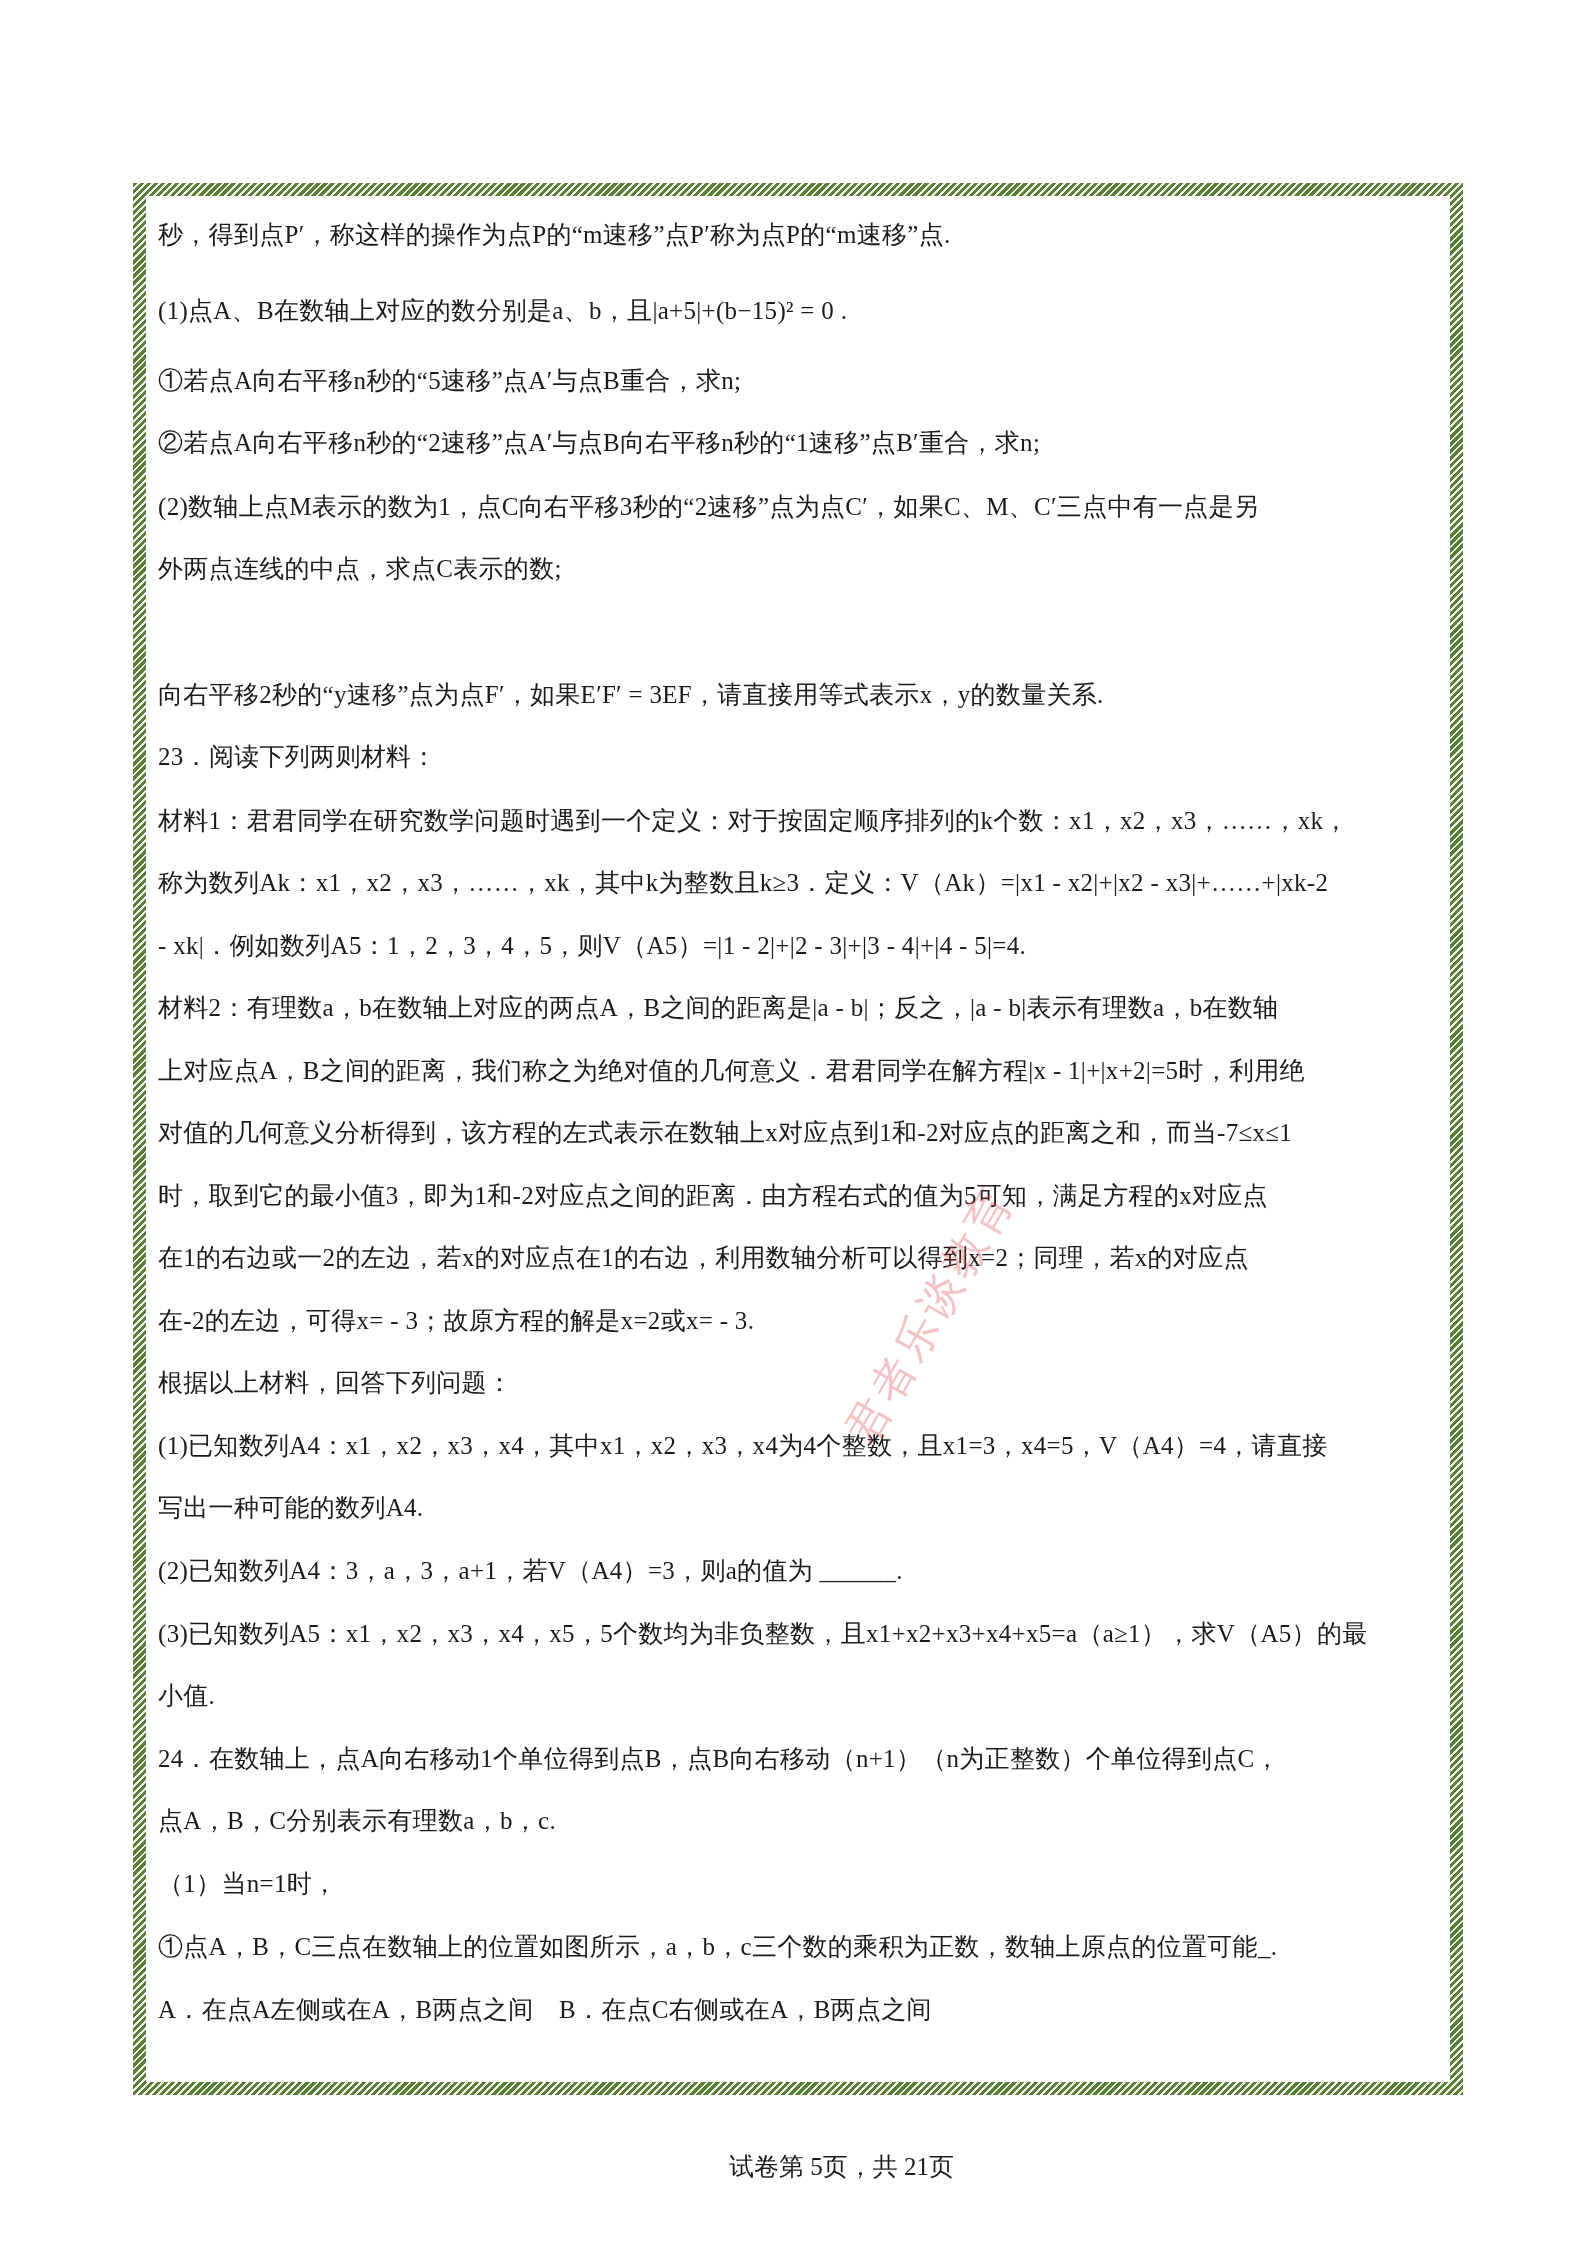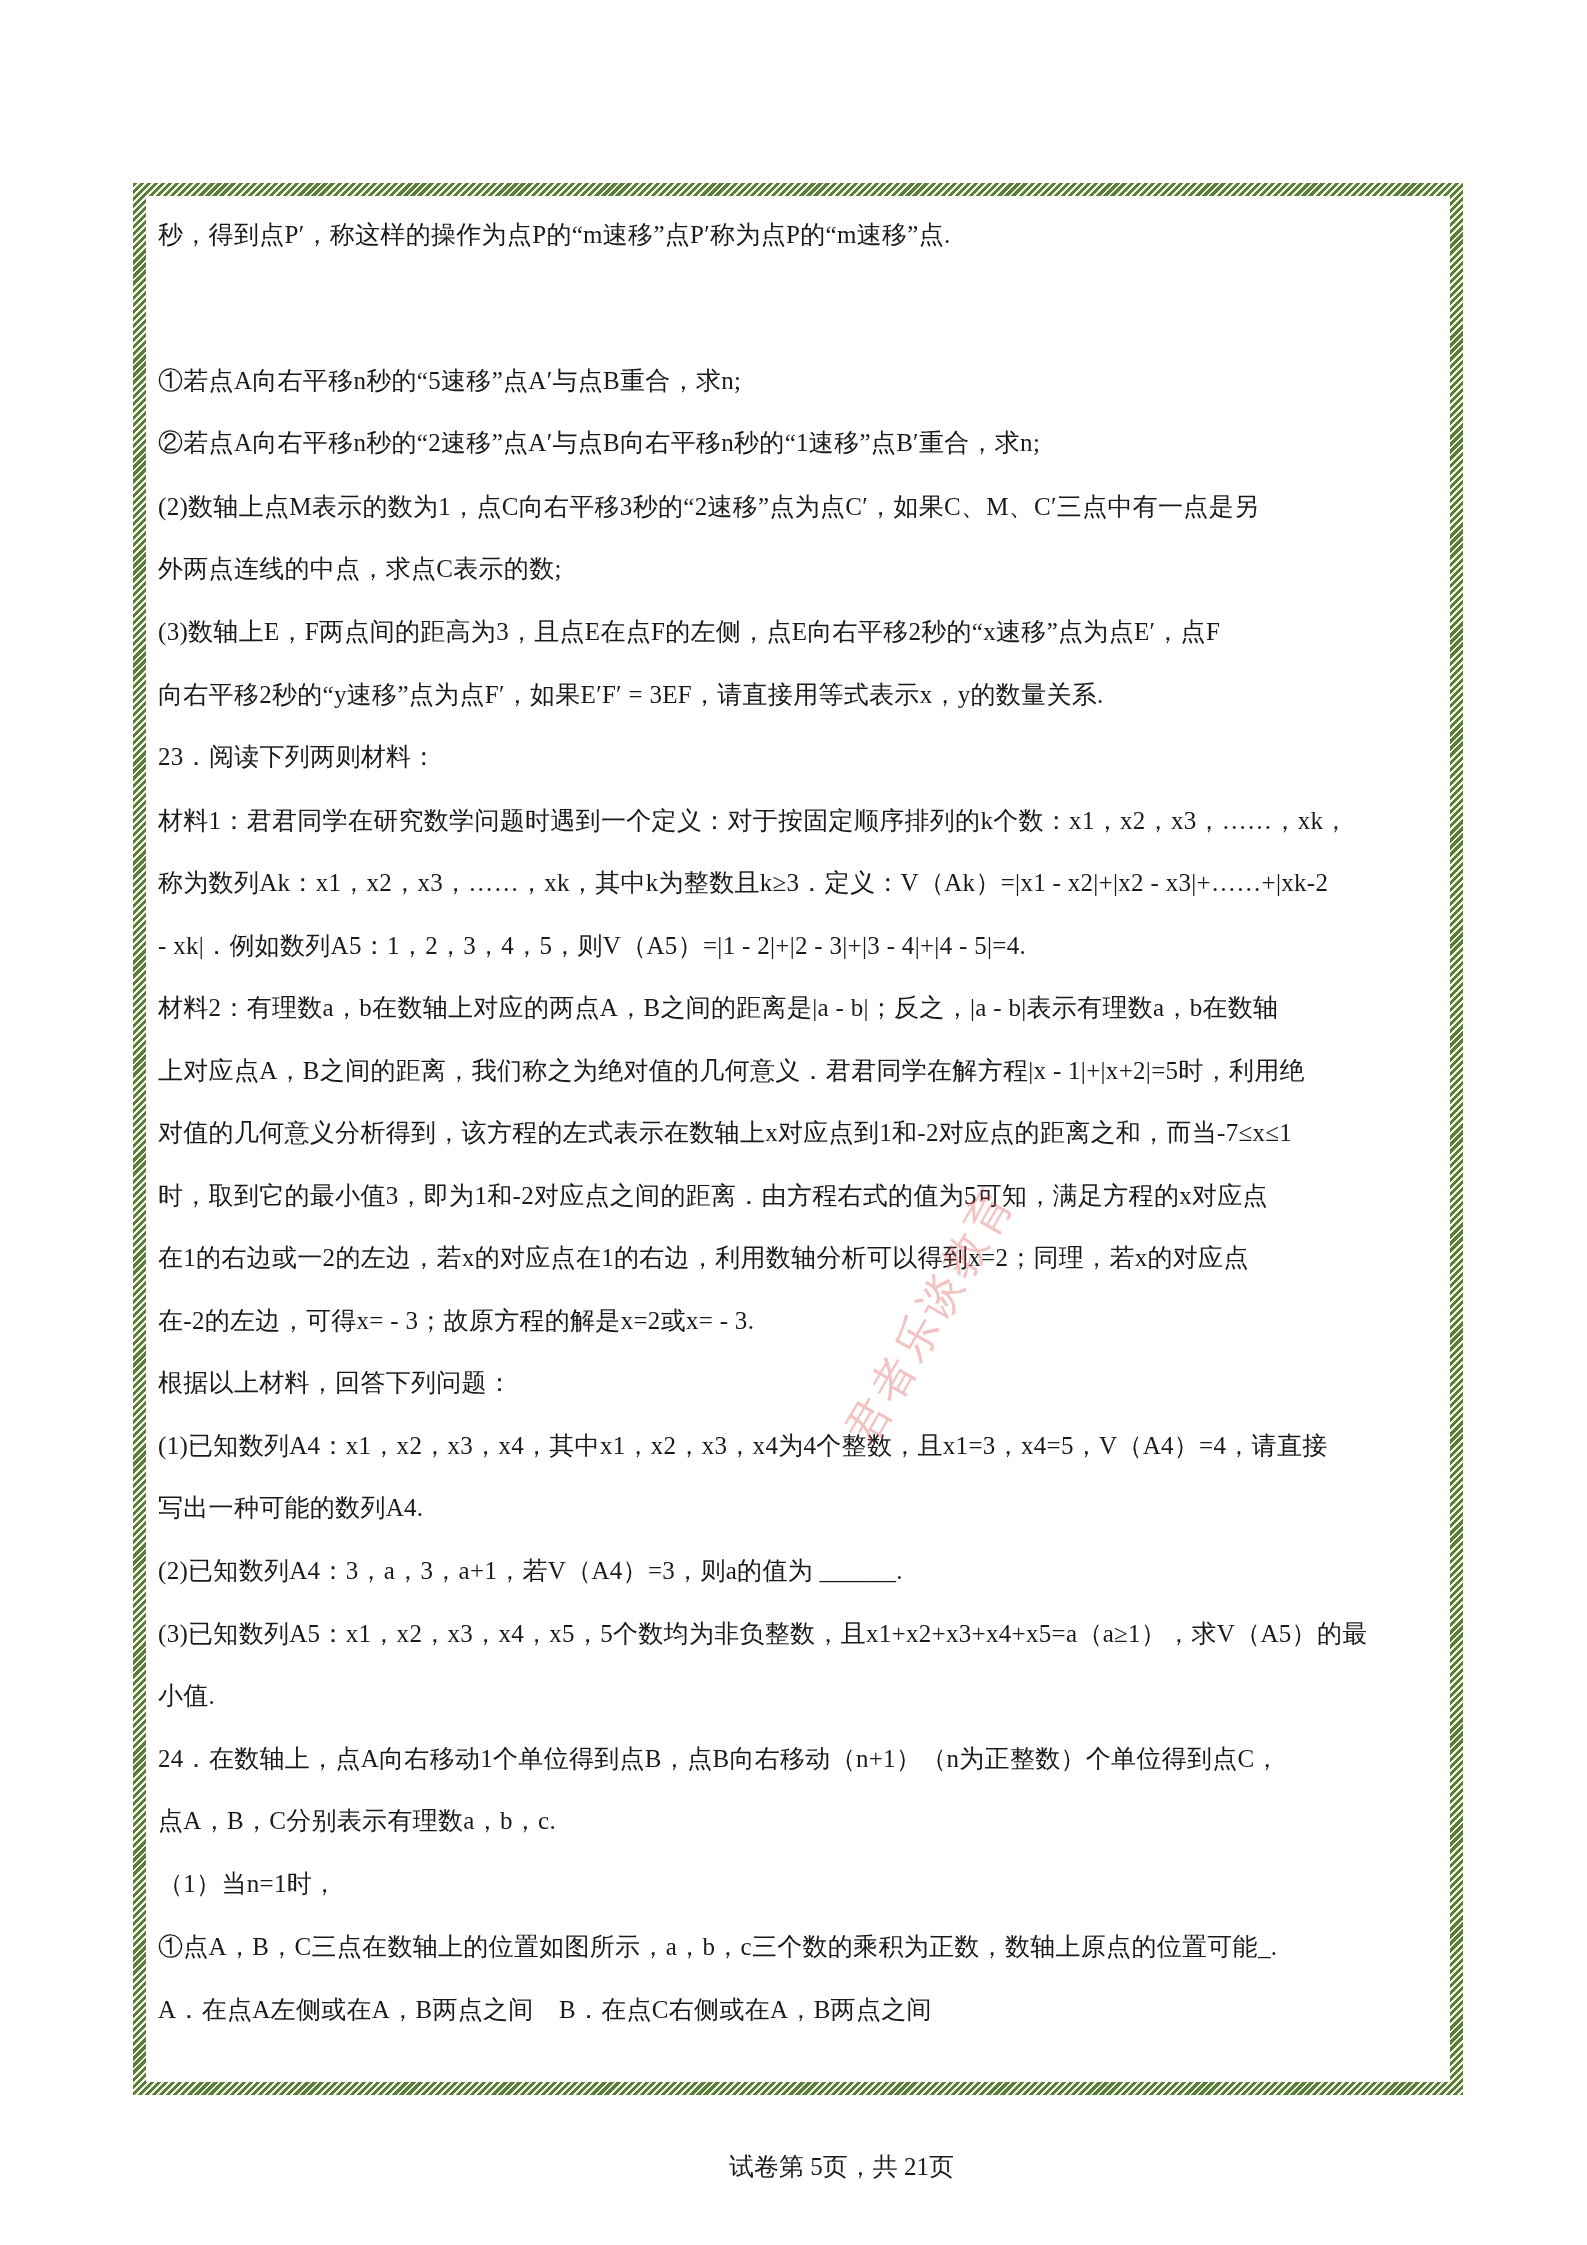--- a/index.html
+++ b/index.html
@@ -15,25 +15,25 @@
                     transform:rotate(-60deg); transform-origin:center; white-space:nowrap; letter-spacing:4px;
                     font-family:"DejaVu Sans",sans-serif; }
   .footer { position:absolute; top:2150px; left:0; width:1587px; text-align:center; font-size:25px;margin-left:48px; }
 </style>
 </head>
 <body>
 
 <div class="frame">
   <div class="inner">
     <div class="line" style="top:24px">秒，得到点P′，称这样的操作为点P的“m速移”点P′称为点P的“m速移”点.</div>
+    <div class="line" style="top:100px">(1)点A、B在数轴上对应的数分别是a、b，且|a+5|+(b−15)² = 0 .</div>
     <div class="line" style="top:170px">①若点A向右平移n秒的“5速移”点A′与点B重合，求n;</div>
     <div class="line" style="top:232px">②若点A向右平移n秒的“2速移”点A′与点B向右平移n秒的“1速移”点B′重合，求n;</div>
     <div class="line" style="top:296px">(2)数轴上点M表示的数为1，点C向右平移3秒的“2速移”点为点C′，如果C、M、C′三点中有一点是另</div>
     <div class="line" style="top:358px">外两点连线的中点，求点C表示的数;</div>
-    <div class="line" style="top:421px">(3)数轴上E，F两点间的距高为3，且点E在点F的左侧，点E向右平移2秒的“x速移”点为点E′，点F</div>
     <div class="line" style="top:484px">向右平移2秒的“y速移”点为点F′，如果E′F′ = 3EF，请直接用等式表示x，y的数量关系.</div>
     <div class="line" style="top:546px">23．阅读下列两则材料：</div>
     <div class="line" style="top:610px">材料1：君君同学在研究数学问题时遇到一个定义：对于按固定顺序排列的k个数：x1，x2，x3，……，xk，</div>
     <div class="line" style="top:672px">称为数列Ak：x1，x2，x3，……，xk，其中k为整数且k≥3．定义：V（Ak）=|x1 - x2|+|x2 - x3|+……+|xk-2</div>
     <div class="line" style="top:735px"> - xk|．例如数列A5：1，2，3，4，5，则V（A5）=|1 - 2|+|2 - 3|+|3 - 4|+|4 - 5|=4.</div>
     <div class="line" style="top:797px">材料2：有理数a，b在数轴上对应的两点A，B之间的距离是|a - b|；反之，|a - b|表示有理数a，b在数轴</div>
     <div class="line" style="top:860px">上对应点A，B之间的距离，我们称之为绝对值的几何意义．君君同学在解方程|x - 1|+|x+2|=5时，利用绝</div>
     <div class="line" style="top:922px">对值的几何意义分析得到，该方程的左式表示在数轴上x对应点到1和-2对应点的距离之和，而当-7≤x≤1</div>
     <div class="line" style="top:985px">时，取到它的最小值3，即为1和-2对应点之间的距离．由方程右式的值为5可知，满足方程的x对应点</div>
     <div class="line" style="top:1047px">在1的右边或一2的左边，若x的对应点在1的右边，利用数轴分析可以得到x=2；同理，若x的对应点</div>

